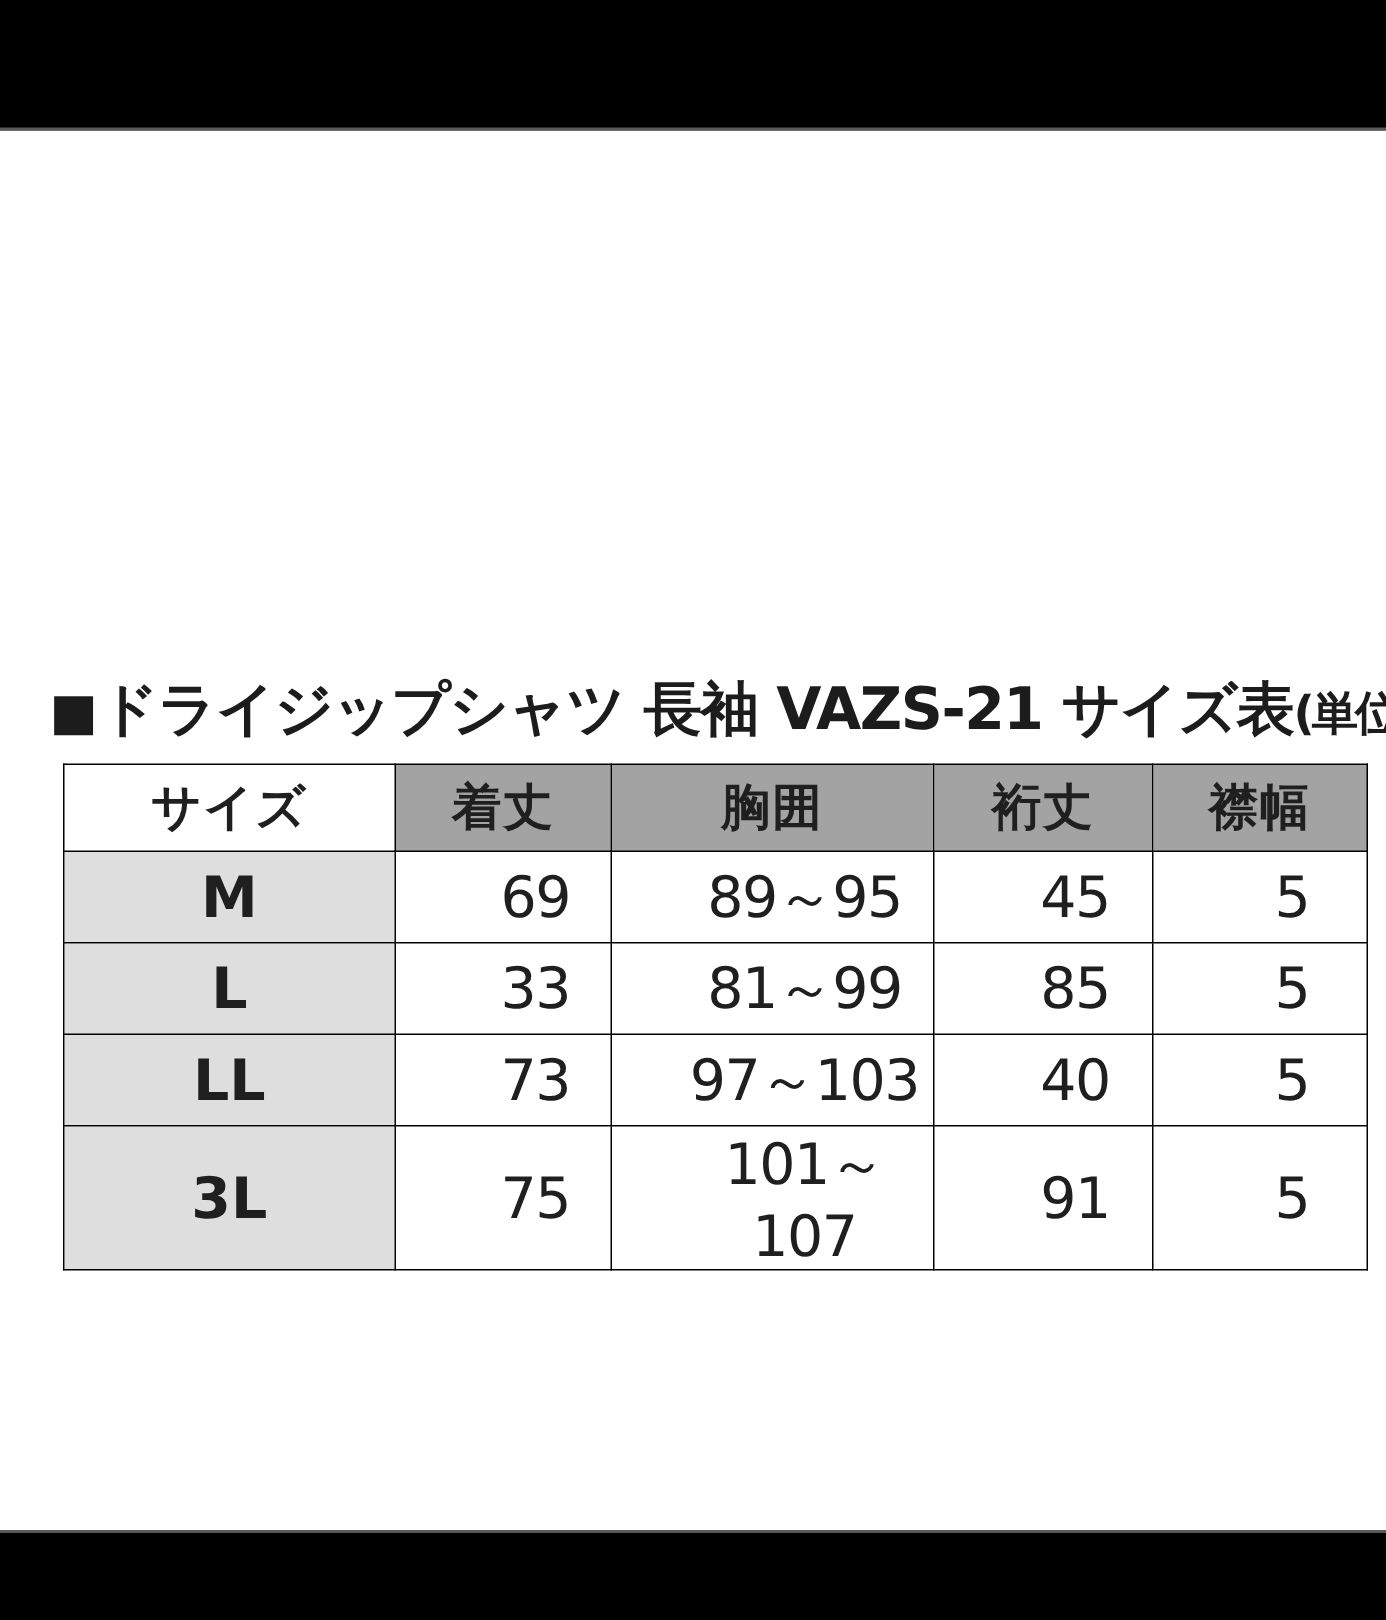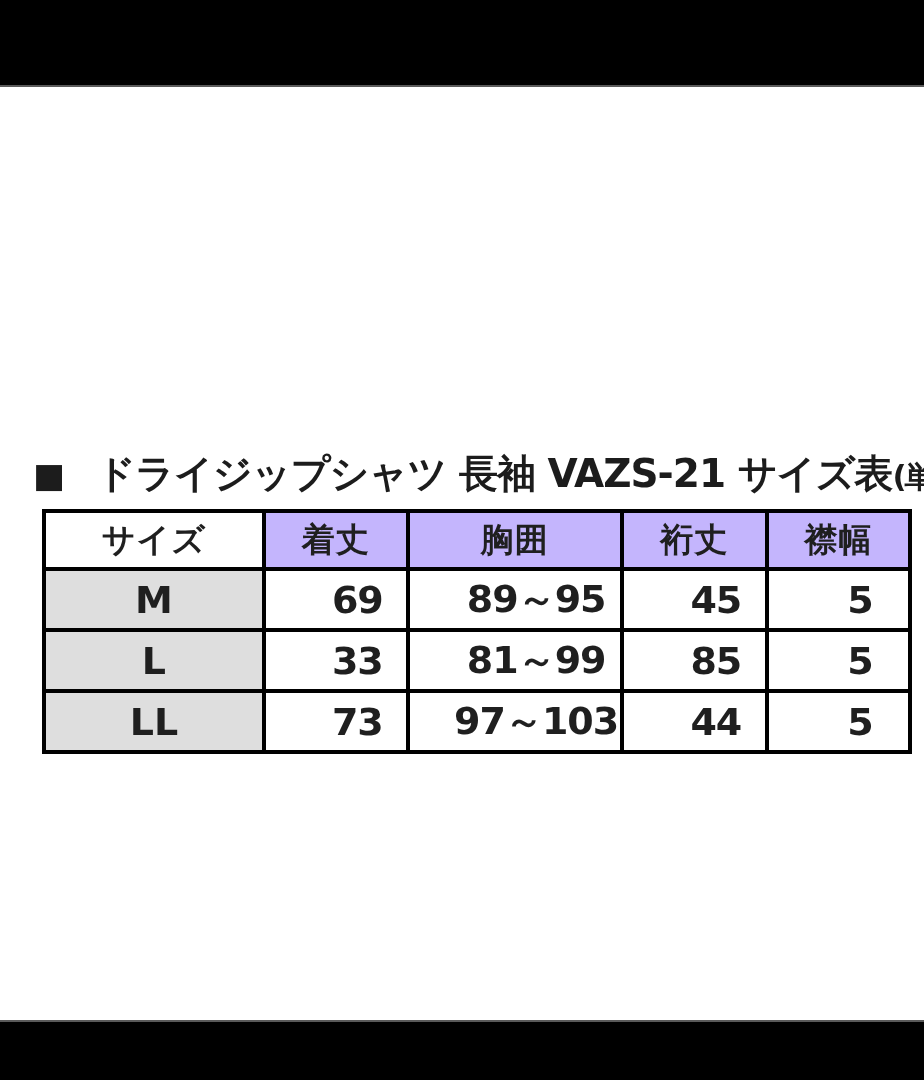--- a/index.html
+++ b/index.html
@@ -51,63 +51,62 @@
     letter-spacing: -1px;
   }
   .chart-title .marker {
     font-size: 34px;
     margin-right: 2px;
     line-height: 1;
   }
   .chart-title .main {
     font-size: 39px;
     line-height: 1;
-    margin-left: 30px;
   }
   .chart-title .unit {
     font-size: 31px;
     line-height: 1;
     letter-spacing: -2px;
   }
   table.size-table {
     position: absolute;
     top: 420px;
     left: 42px;
     width: 870px;
     border-collapse: collapse;
     table-layout: fixed;
     color: #1f1f1f;
   }
   table.size-table th,
   table.size-table td {
-    border: 4px solid #000000;
+    border: 1px solid #000000;
     text-align: center;
     vertical-align: middle;
     overflow: hidden;
   }
   table.size-table thead th {
     height: 58px;
     font-size: 33px;
     font-weight: bold;
-    background: #c4b5fd;
+    background: #a3a3a3;
     letter-spacing: 1px;
   }
   table.size-table thead th.size-head {
     background: #ffffff;
   }
   table.size-table tbody th {
     height: 61px;
     font-size: 38px;
     font-weight: 600;
     background: #dedede;
   }
   table.size-table tbody td {
     height: 61px;
     font-size: 38px;
-    font-weight: 700;
+    font-weight: 400;
     background: #ffffff;
     letter-spacing: -1px;
     padding-left: 43px;
   }
 </style>
 </head>
 <body>
 
 <div class="screen">
 
@@ -150,21 +149,28 @@
           <th>L</th>
           <td>33</td>
           <td>81～99</td>
           <td>85</td>
           <td>5</td>
         </tr>
         <tr>
           <th>LL</th>
           <td>73</td>
           <td>97～103</td>
-          <td>44</td>
+          <td>40</td>
+          <td>5</td>
+        </tr>
+        <tr>
+          <th>3L</th>
+          <td>75</td>
+          <td>101～107</td>
+          <td>91</td>
           <td>5</td>
         </tr>
       </tbody>
     </table>
 
   </div>
 
   <div class="letterbox-bottom"></div>
 
 </div>

